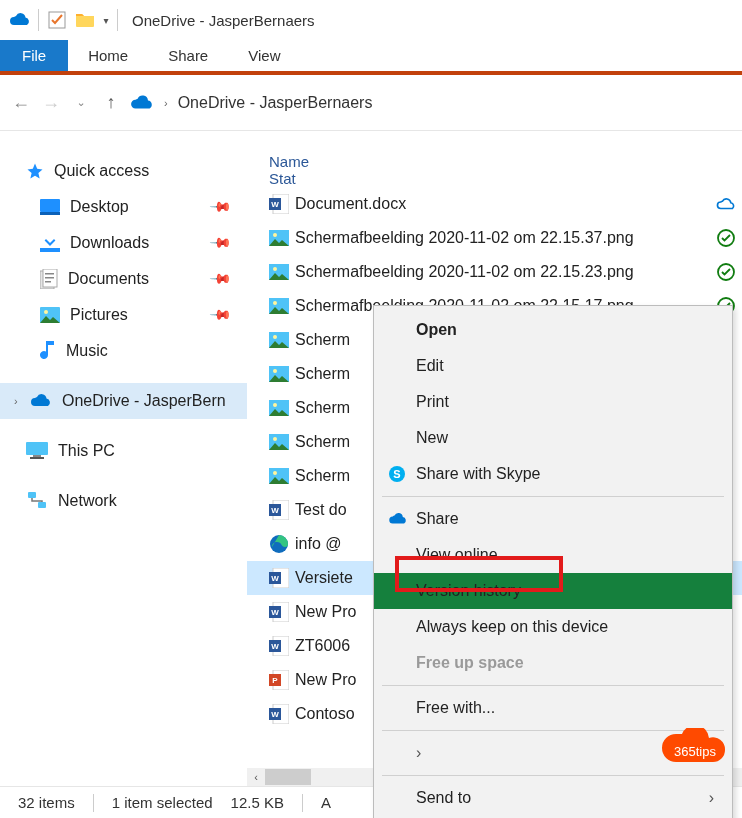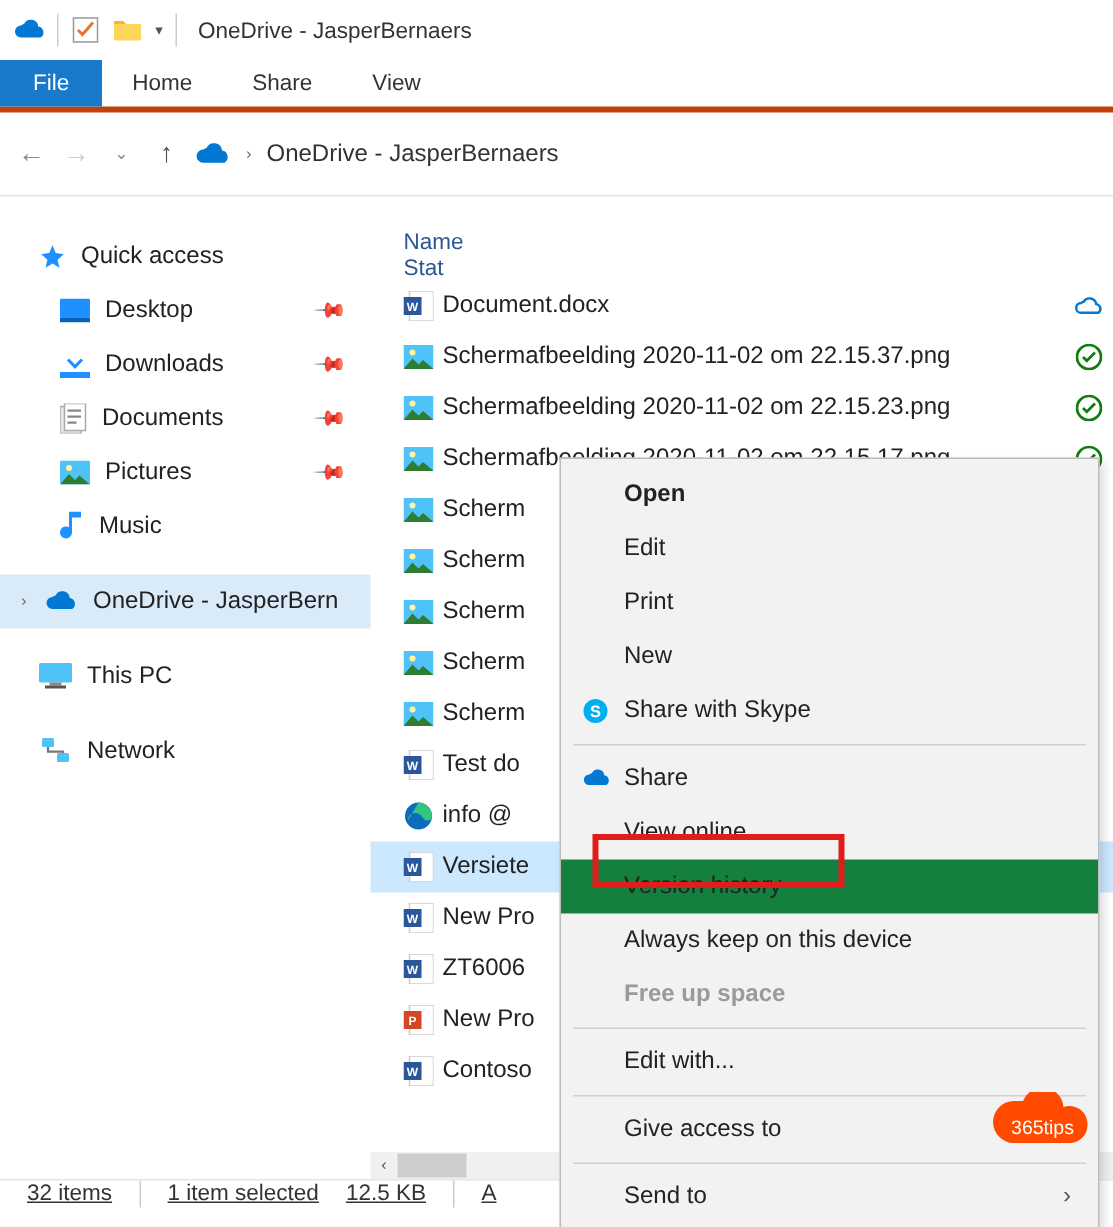--- a/index.html
+++ b/index.html
@@ -46,21 +46,21 @@
   .col-name { flex:1; }
   .col-stat { width:40px; text-align:left; }
   .files { padding-top:4px; }
   .file-row { display:flex; align-items:center; height:34px; padding-left:22px; }
   .file-row.selected { background:#cce8ff; }
   .file-icon { width:26px; display:flex; justify-content:flex-start; }
   .file-name { flex:1; font-size:16px; white-space:nowrap; overflow:hidden; text-overflow:clip; color:#222; }
   .file-stat { width:32px; display:flex; justify-content:center; }
 
   
-  .statusbar { position:absolute; bottom:0; left:0; right:0; height:32px; background:#fff; border-top:1px solid #e6e6e6; display:flex; padding:0 18px; font-size:15px; color:#333; gap:18px;text-decoration:underline; }
+  .statusbar { position:absolute; bottom:0; left:0; right:0; height:32px; background:#fff; border-top:1px solid #e6e6e6; display:flex; align-items:center; padding:0 18px; font-size:15px; color:#333; gap:18px; }
   .statusbar .ssep { width:1px; height:18px; background:#ccc; }
 
   
   .hscroll { position:absolute; bottom:32px; left:247px; right:0; height:18px; background:#f0f0f0; display:flex; align-items:center; }
   .hscroll .arrow { width:18px; text-align:center; color:#555; font-size:11px; }
   .hscroll .track { flex:1; height:18px; position:relative; }
   .hscroll .thumb { position:absolute; left:0; width:46px; top:1px; bottom:1px; background:#cdcdcd; }
 
   
   .ctxmenu { position:absolute; left:373px; top:305px; width:360px; background:#f2f2f2; border:1px solid #bcbcbc; box-shadow:3px 3px 6px rgba(0,0,0,.14); padding:6px 0; }
@@ -503,26 +503,25 @@
       <span class="ci-icon"></span>
       <span class="ci-label">Always keep on this device</span>
     </div>
     <div class="ctx-item disabled">
       <span class="ci-icon"></span>
       <span class="ci-label">Free up space</span>
     </div>
     <div class="ctx-sep"></div>
     <div class="ctx-item">
       <span class="ci-icon"></span>
-      <span class="ci-label">Edit with...</span>
+      <span class="ci-label">Free with...</span>
     </div>
     <div class="ctx-sep"></div>
     <div class="ctx-item">
       <span class="ci-icon"></span>
-      <span class="ci-label">Give access to</span>
       <span class="ci-sub">›</span>
     </div>
     <div class="ctx-sep"></div>
     <div class="ctx-item">
       <span class="ci-icon"></span>
       <span class="ci-label">Send to</span>
       <span class="ci-sub">›</span>
     </div>
   </div>
 

